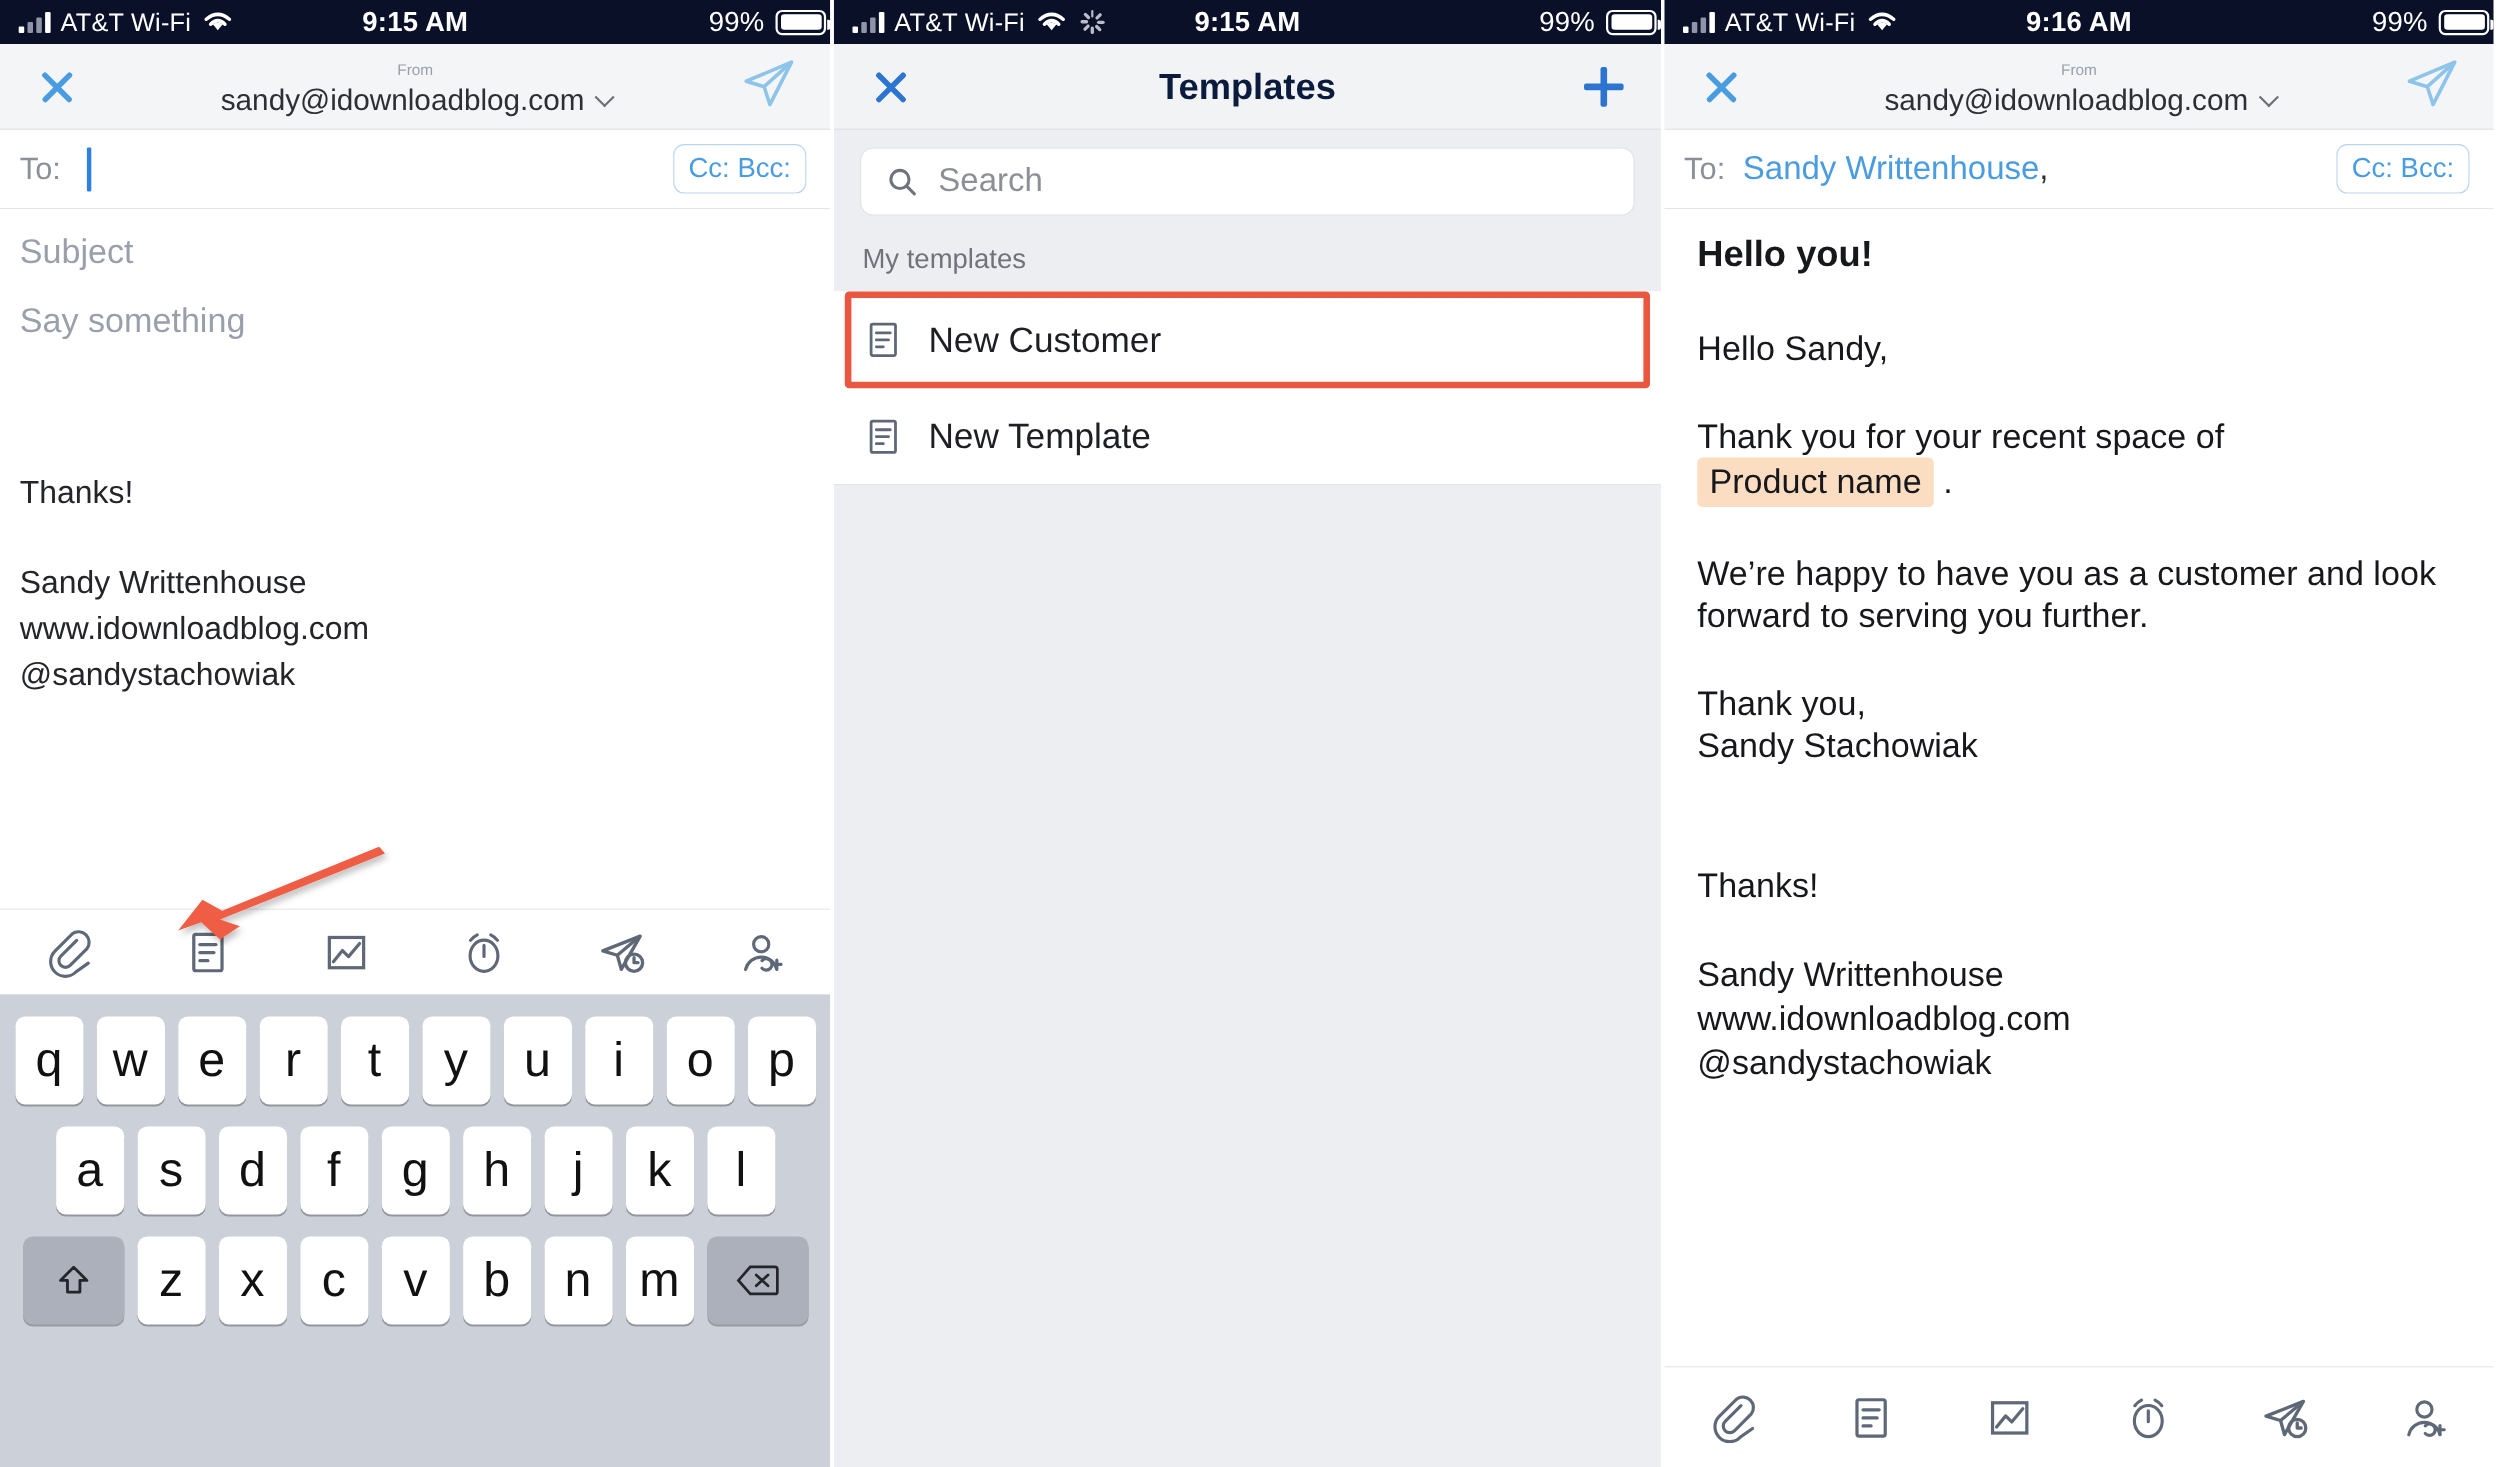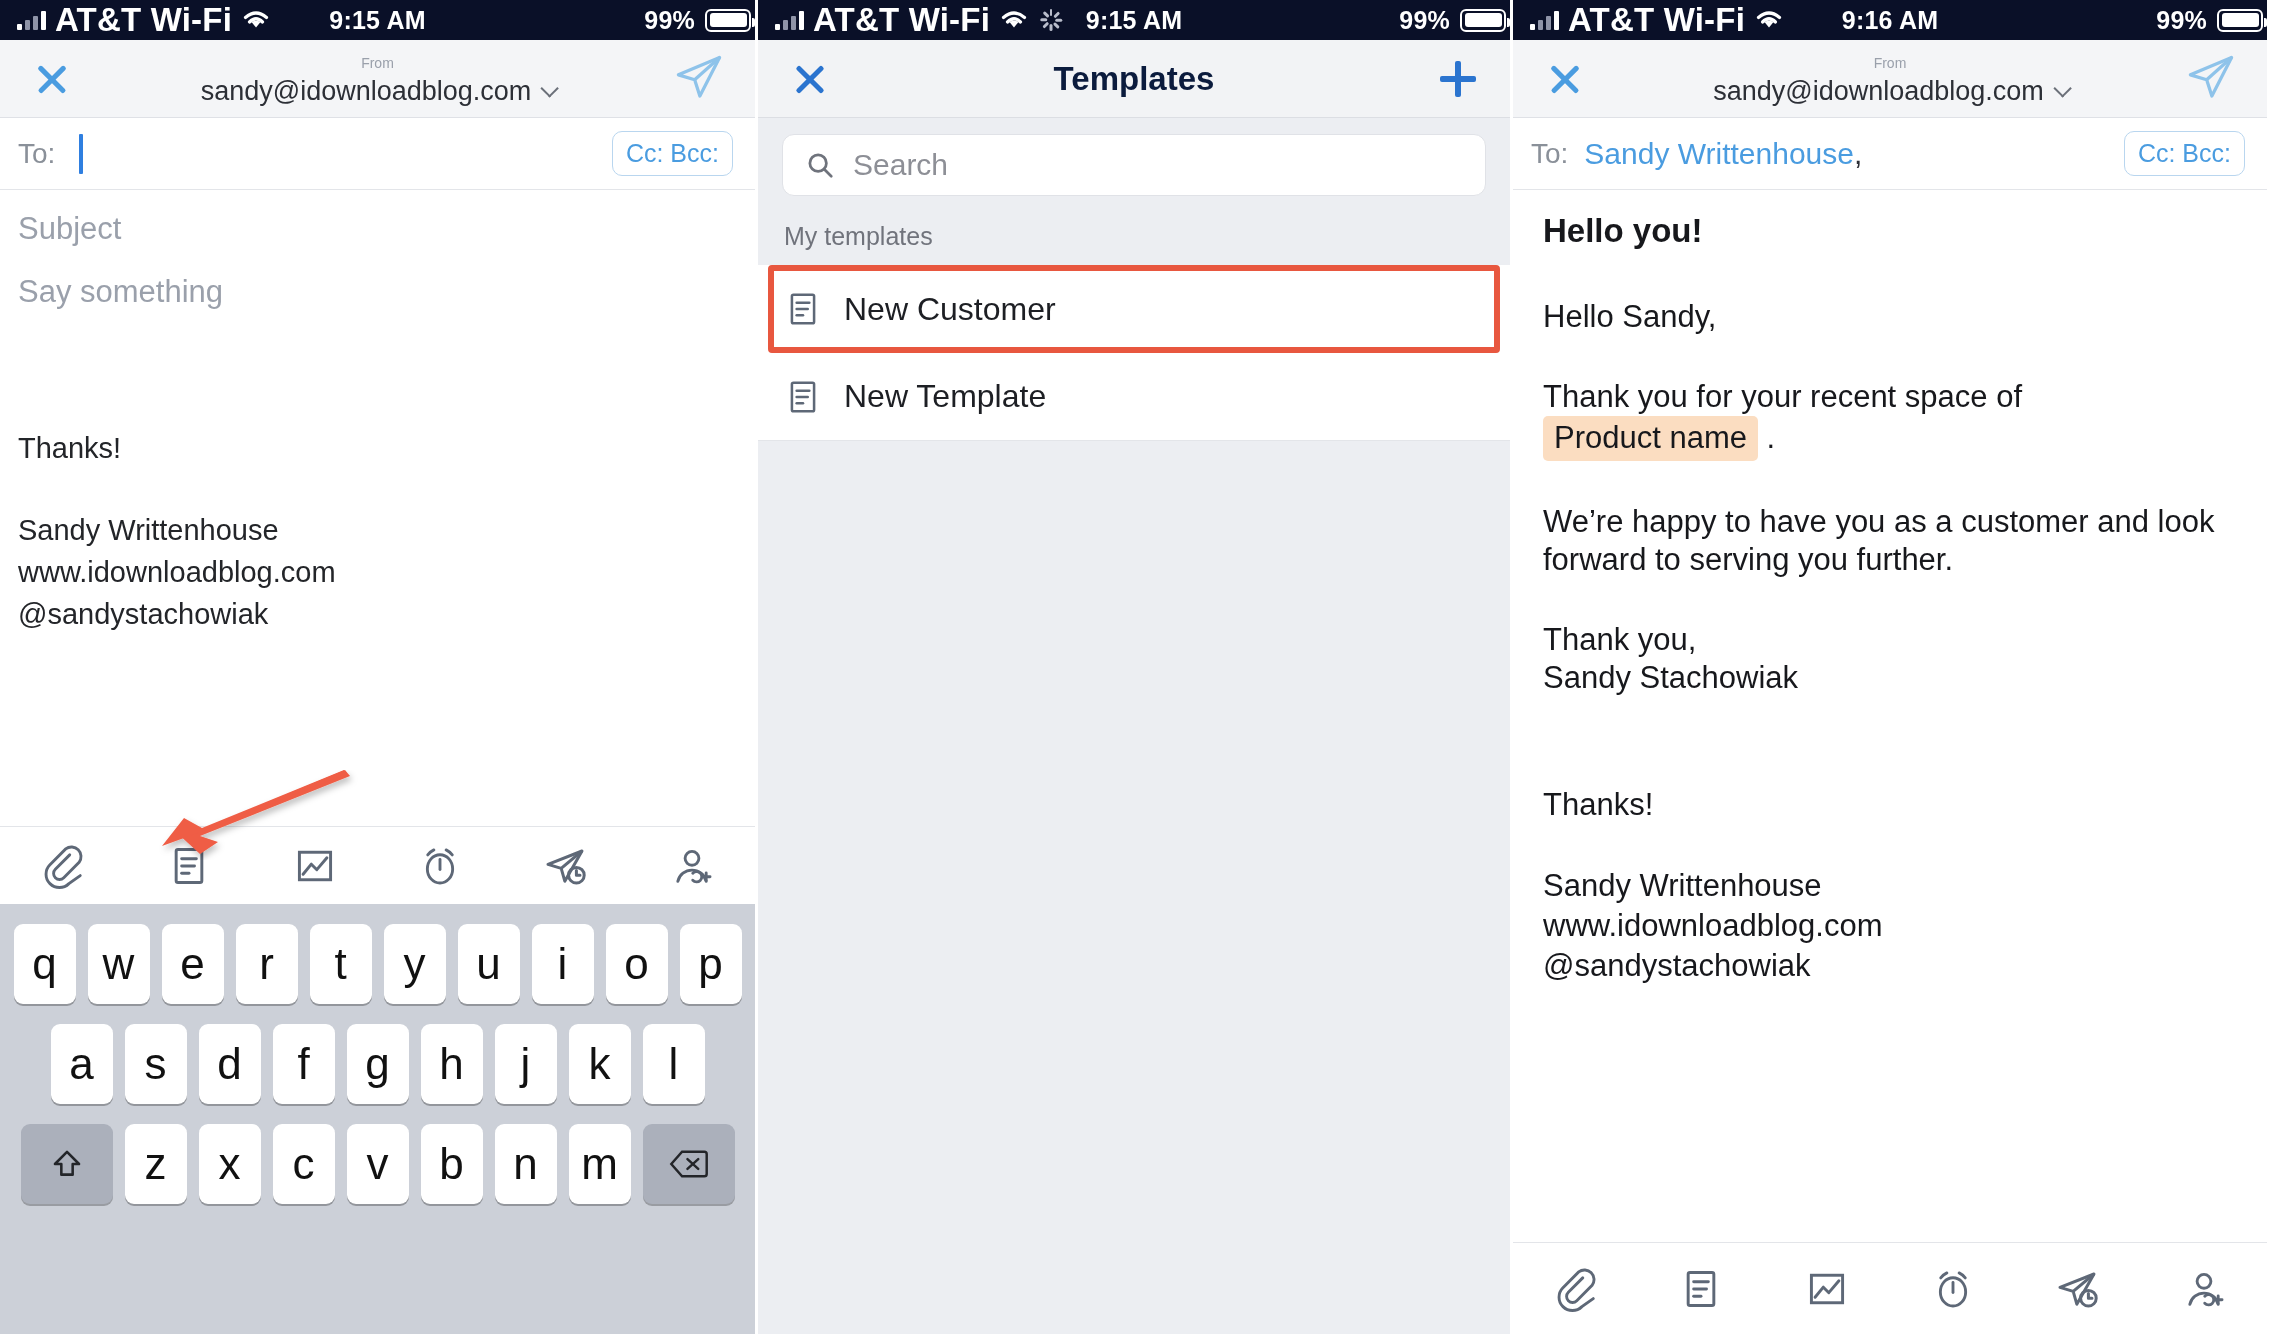--- a/index.html
+++ b/index.html
@@ -21,29 +21,29 @@
     display: flex; align-items: center; position: relative;
     font-size: 25px; font-weight: bold; letter-spacing: .2px;
   }
   .sb-left { display: flex; align-items: center; gap: 9px; padding-left: 17px; }
   .bars { display: flex; align-items: flex-end; gap: 3px; height: 19px; }
   .bars i { display: block; width: 5px; background: #fff; border-radius: 1px; }
   .bars i:nth-child(1){ height:6px; background:#fff; }
   .bars i:nth-child(2){ height:10px; background:#8f94a8; }
   .bars i:nth-child(3){ height:14px; background:#8f94a8; }
   .bars i:nth-child(4){ height:19px; background:#fff; }
-  .carrier { font-size: 33px; font-weight: 700; }
+  .carrier { font-size: 23px; font-weight: 400; }
   .sb-center {
     position: absolute; left: 0; right: 0; text-align: center;
     font-size: 25px; font-weight: 600; pointer-events: none;
   }
   .sb-right {
     margin-left: auto; padding-right: 4px;
     display: flex; align-items: center; gap: 10px;
-    font-size: 25px; font-weight: 700;
+    font-size: 25px; font-weight: 400;
   }
   .battery {
     width: 46px; height: 23px; border: 2.5px solid #fff; border-radius: 6px;
     position: relative; display: inline-block;
   }
   .battery::after {
     content:""; position:absolute; right:-6px; top:7px; width:3px; height:9px;
     background:#fff; border-radius:0 2px 2px 0;
   }
   .battery i { position:absolute; inset:2.5px; background:#fff; border-radius:3px; }

